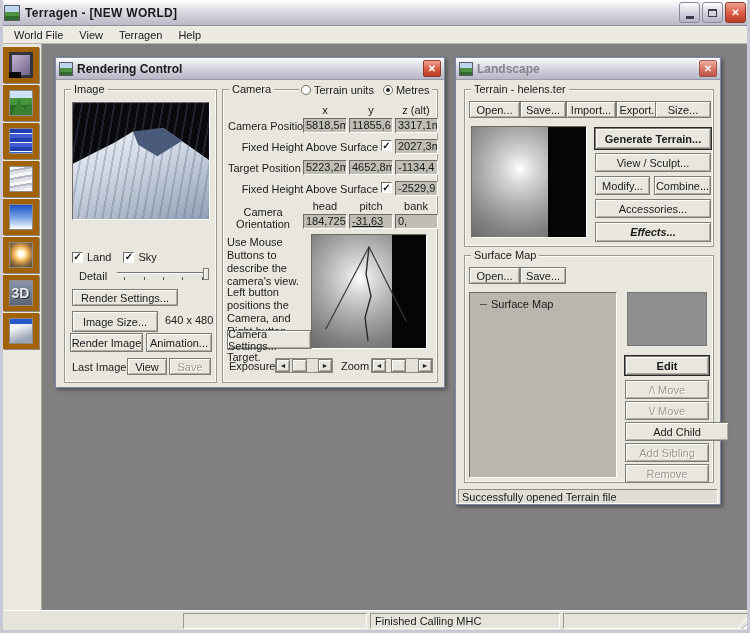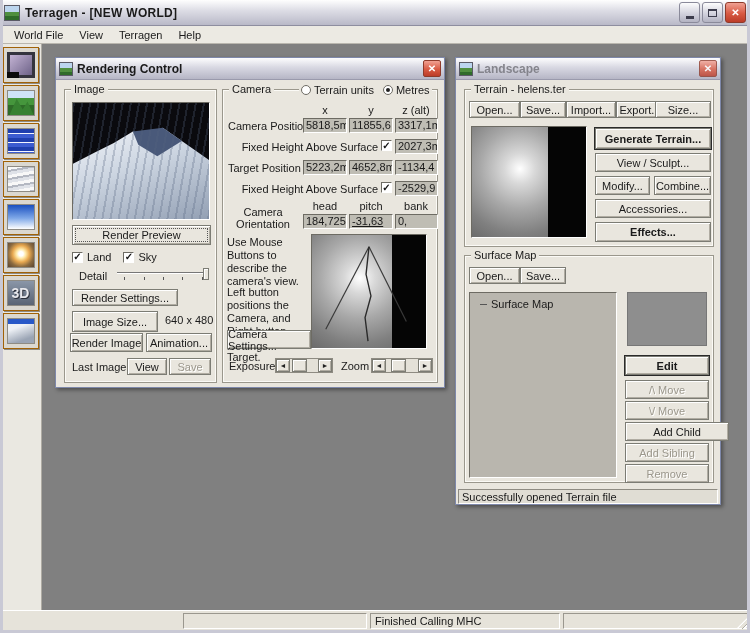--- a/index.html
+++ b/index.html
@@ -25,21 +25,21 @@
   .glyph-max { width:9px; height:8px; border:1px solid #3c3c4c; border-top-width:2px; }
 
   
   .menubar { position:absolute; left:-3px; top:26px; width:750px; height:18px; background:#eceae3;
       border-bottom:1px solid #b9b6ae; display:flex; align-items:center; padding-left:6px; gap:0; }
   .menu-item { padding:2px 8px; }
 
   
   .toolstrip { position:absolute; left:-3px; top:44px; width:42px; height:567px; background:#eae8e1;
       border-right:1px solid #aeaba3; display:flex; flex-direction:column; align-items:center; padding-top:3px; }
-  .tool { width:36px; height:36px; margin-bottom:2px; background:#dbd8d0; border:1px solid #a16207;
+  .tool { width:36px; height:36px; margin-bottom:2px; background:#dbd8d0; border:6px solid #a16207;
       box-shadow:1px 1px 0 #8e8b84; display:flex; align-items:center; justify-content:center; }
   .ic { width:28px; height:26px; border:1px solid #8e8b84; }
   .ic-render { background:linear-gradient(135deg,#c3b3d3,#6d6288); border:3px solid #34343e; position:relative; }
   .ic-render::after { content:""; position:absolute; left:-3px; bottom:-3px; width:12px; height:6px; background:#0a0a0a; }
   .ic-landscape { background:linear-gradient(#cfe3f7 0 30%,#45963c 30% 60%,#2e6b28 60%); position:relative; overflow:hidden; }
   .ic-landscape::after { content:""; position:absolute; left:2px; top:6px; width:24px; height:18px;
       background:#378131; clip-path:polygon(0 100%,30% 10%,55% 70%,75% 25%,100% 100%); }
   .ic-water { background:repeating-linear-gradient(180deg,#1f3fae 0 4px,#f4f6ff 4px 5px,#3c5cd0 5px 9px); }
   .ic-clouds { background:repeating-linear-gradient(170deg,#f8f8f8 0 3px,#b4b8c2 3px 5px,#dfe2e8 5px 8px); }
   .ic-atmos { background:linear-gradient(#1a50c0,#7fa8e8 55%,#ffffff); }
@@ -67,21 +67,21 @@
 
   
   .grp { position:absolute; border:1px solid #9a978c; box-shadow:1px 1px 0 #fbfaf6 inset, -1px -1px 0 #fbfaf6 inset; }
   .grp > .legend { position:absolute; top:-7px; left:6px; background:#e9e6de; padding:0 3px;text-align:right; }
   .btn { position:absolute; background:#e9e6de; border:1px solid #7c7c74;
       box-shadow:inset 1px 1px 0 #ffffff, inset -1px -1px 0 #b0aca2;
       display:flex; align-items:center; justify-content:center; font-size:11px; }
   .btn.default { box-shadow:0 0 0 1px #2a2a2a, inset 1px 1px 0 #ffffff, inset -1px -1px 0 #b0aca2; font-weight:bold; }
   .btn.focus-dotted { outline:1px dotted #555; outline-offset:-4px; }
   .btn.disabled { color:#9b978c; text-shadow:1px 1px 0 #fff; }
-  .btn.italic { font-weight:bold; }
+  .btn.italic { font-style:italic; font-weight:bold; }
   .fld { position:absolute; height:15px; background:#bfbdb4; border:1px solid; border-color:#6d6b63 #ffffff #ffffff #6d6b63;
       font-size:11px; padding:0 2px; line-height:13px; overflow:hidden; white-space:nowrap; }
   .cb { width:11px; height:11px; background:#fff; border:1px solid; border-color:#6d6b63 #ffffff #ffffff #6d6b63;
       display:inline-flex; align-items:center; justify-content:center; }
   .cb.checked::after { content:"✓"; font-size:10px; font-weight:bold; color:#111; margin-top:-1px; }
   .radio { width:10px; height:10px; border-radius:50%; background:#fff; border:1px solid #6d6b63; display:inline-block; position:relative; }
   .radio.sel::after { content:""; position:absolute; left:2px; top:2px; width:4px; height:4px; border-radius:50%; background:#222; }
   .lbl { position:absolute; white-space:nowrap; }
 
   
@@ -198,21 +198,20 @@
 
       <div class="grp" style="left:8px; top:9px; width:153px; height:294px;">
         <span class="legend">Image</span>
 
         <div class="preview" style="left:7px; top:12px; width:138px; height:118px;">
           <div class="mtn"></div>
           <div class="mtn-shadow"></div>
           <div class="mtn-streaks"></div>
         </div>
 
-        <div class="btn focus-dotted" style="left:7px; top:135px; width:139px; height:20px;">Render Preview</div>
 
         <div class="lbl" style="left:7px; top:161px; display:flex; align-items:center; gap:4px;">
           <span class="cb checked"></span>
           <span>Land</span>
           <span class="cb checked" style="margin-left:8px;"></span>
           <span>Sky</span>
         </div>
 
         <span class="lbl" style="left:14px; top:180px;">Detail</span>
         <div class="slider" style="left:52px; top:178px; width:92px;">

